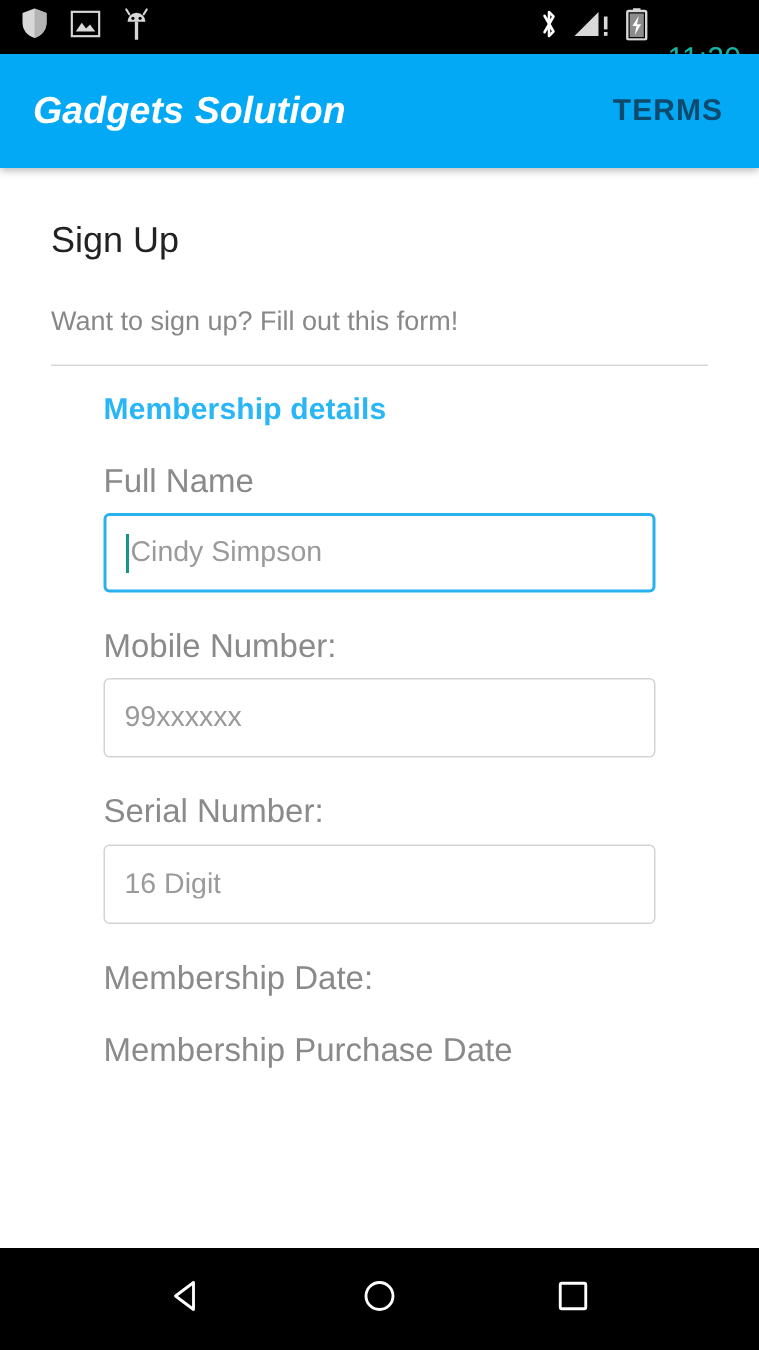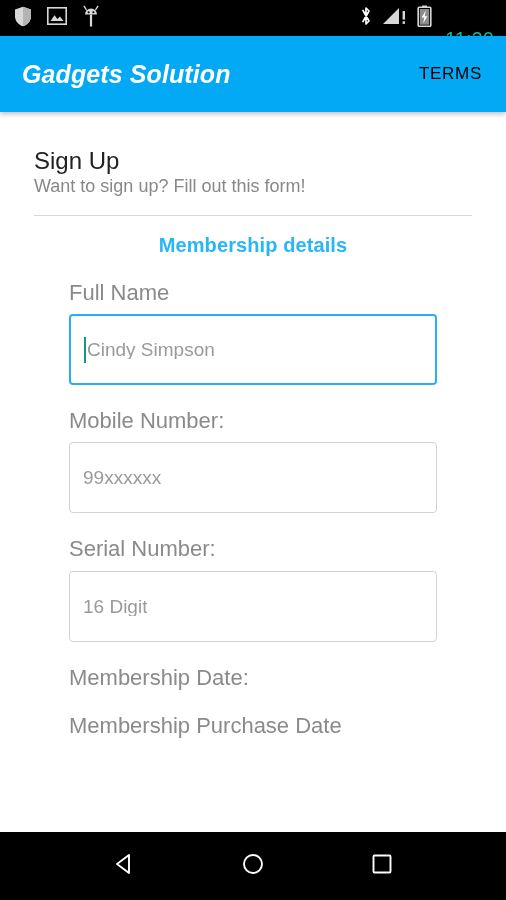--- a/index.html
+++ b/index.html
@@ -66,23 +66,23 @@
   .app-title {
     color: #ffffff;
     font-size: 25px;
     font-weight: bold;
     letter-spacing: 0.1px;
     white-space: nowrap;
     font-style: italic;
   }
   .terms-button {
     margin-left: auto;
-    color: #000000;
-    font-size: 17px;
-    font-weight: normal;
+    color: #0c4a6e;
+    font-size: 20px;
+    font-weight: bold;
     letter-spacing: 0.7px;
     cursor: pointer;
     padding: 6px 2px;
   }
 
   
   .content {
     flex: 1 1 auto;
     background: #ffffff;
     overflow: hidden;
@@ -95,53 +95,52 @@
   }
   .page-title {
     font-size: 24px;
     color: #222222;
     font-weight: normal;
     line-height: 1.1;
   }
   .page-subtitle {
     font-size: 18px;
     color: #888888;
-    margin-top: 2px;
+    margin-top: 30px;
     line-height: 1.15;
   }
   .divider {
     height: 1px;
     background: #d8d8d8;
     margin: 18px 22px 0 22px;
   }
 
   .form {
     padding: 0 57px 0 57px;
   }
 
   .section-heading {
     color: #29b6f6;
     font-size: 20px;
     font-weight: bold;
     margin-top: 18px;
     letter-spacing: 0.1px;
-    text-align: center;
   }
 
   .field { margin-top: 24px; }
   .field-label {
     font-size: 22px;
     color: #8a8a8a;
     font-weight: normal;
     line-height: 1.1;
     margin-bottom: 9px;
   }
 
   .input-box {
-    height: 71px;
+    height: 53px;
     border: 1px solid #d3d3d3;
     border-radius: 4px;
     background: #ffffff;
     display: flex;
     align-items: center;
     padding: 0 13px;
     position: relative;
   }
   .input-box.focused {
     border: 2px solid #29b0ef;

